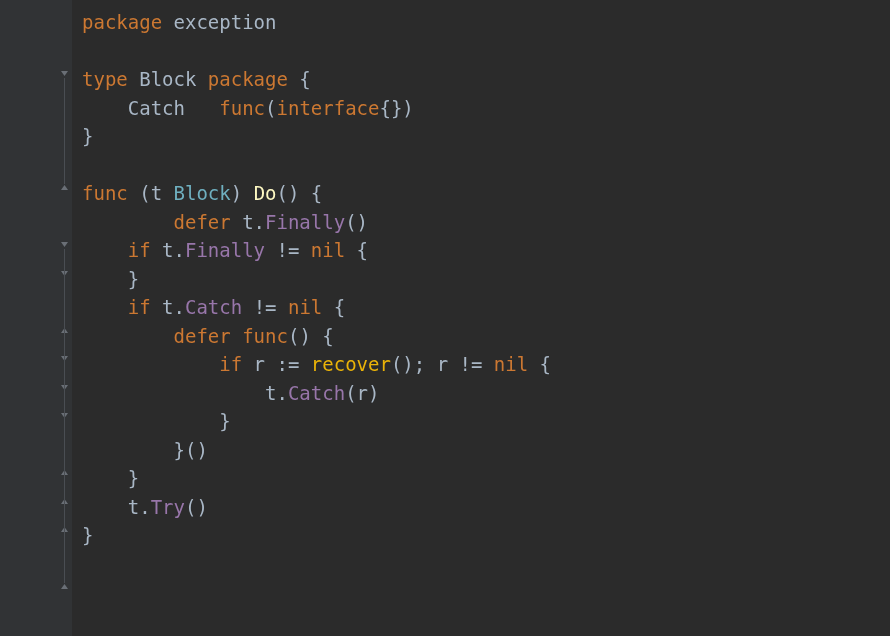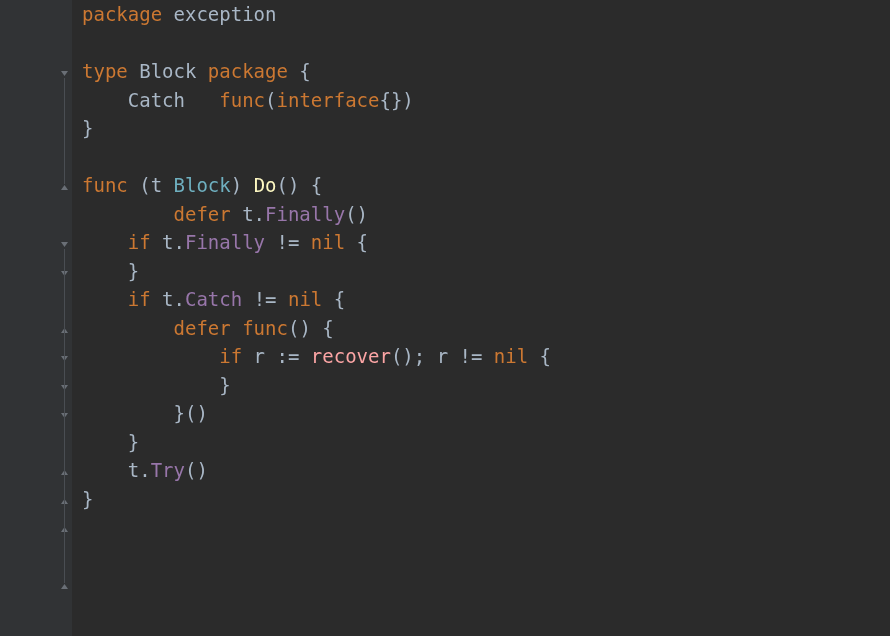--- a/index.html
+++ b/index.html
@@ -44,34 +44,34 @@
   }
   .fold-line {
     position: absolute;
     left: 6px;
     width: 1px;
     background: #4a4e53;
   }
   .code {
     flex: 1;
     padding-left: 10px;
-    padding-top: 0;
+    padding-top: 8px;
     position: relative;
   }
   .code-line {
     white-space: pre;
     color: #a9b7c6;
     height: 28.5px;
   }
   .kw { color: #cc7832; }
   .ident { color: #a9b7c6; }
   .type { color: #6fb0c0; }
   .funcname { color: #fef9c3; }
   .field { color: #9876aa; }
-  .builtin { color: #fca5a5; }
+  .builtin { color: #eab308; }
 </style>
 </head>
 <body>
 
 <div class="editor">
   <div class="gutter">
     <div class="fold-col" id="fold-col">
         <div class="fold-mark" style="top: 69px;"><svg width="9" height="9" viewBox="0 0 9 9">
             <path d="M1 2 L8 2 L4.5 7 Z" fill="#6a6f76"></path>
           </svg></div>
@@ -123,19 +123,20 @@
       <div class="code-line">    <span class="ident">Catch   </span><span class="kw">func</span><span class="ident">(</span><span class="kw">interface</span><span class="ident">{})</span></div>
       <div class="code-line"><span class="ident">}</span></div>
       <div class="code-line"></div>
       <div class="code-line"><span class="kw">func</span><span class="ident"> (t </span><span class="type">Block</span><span class="ident">) </span><span class="funcname">Do</span><span class="ident">() {</span></div>
       <div class="code-line">        <span class="kw">defer</span><span class="ident"> t.</span><span class="field">Finally</span><span class="ident">()</span></div>
       <div class="code-line">    <span class="kw">if</span><span class="ident"> t.</span><span class="field">Finally</span><span class="ident"> != </span><span class="kw">nil</span><span class="ident"> {</span></div>
       <div class="code-line">    <span class="ident">}</span></div>
       <div class="code-line">    <span class="kw">if</span><span class="ident"> t.</span><span class="field">Catch</span><span class="ident"> != </span><span class="kw">nil</span><span class="ident"> {</span></div>
       <div class="code-line">        <span class="kw">defer</span><span class="ident"> </span><span class="kw">func</span><span class="ident">() {</span></div>
       <div class="code-line">            <span class="kw">if</span><span class="ident"> r := </span><span class="builtin">recover</span><span class="ident">(); r != </span><span class="kw">nil</span><span class="ident"> {</span></div>
+      <div class="code-line">                <span class="ident">t.</span><span class="field">Catch</span><span class="ident">(r)</span></div>
       <div class="code-line">            <span class="ident">}</span></div>
       <div class="code-line">        <span class="ident">}()</span></div>
       <div class="code-line">    <span class="ident">}</span></div>
       <div class="code-line">    <span class="ident">t.</span><span class="field">Try</span><span class="ident">()</span></div>
       <div class="code-line"><span class="ident">}</span></div>
     </div>
 </div>
 
 </body></html>

